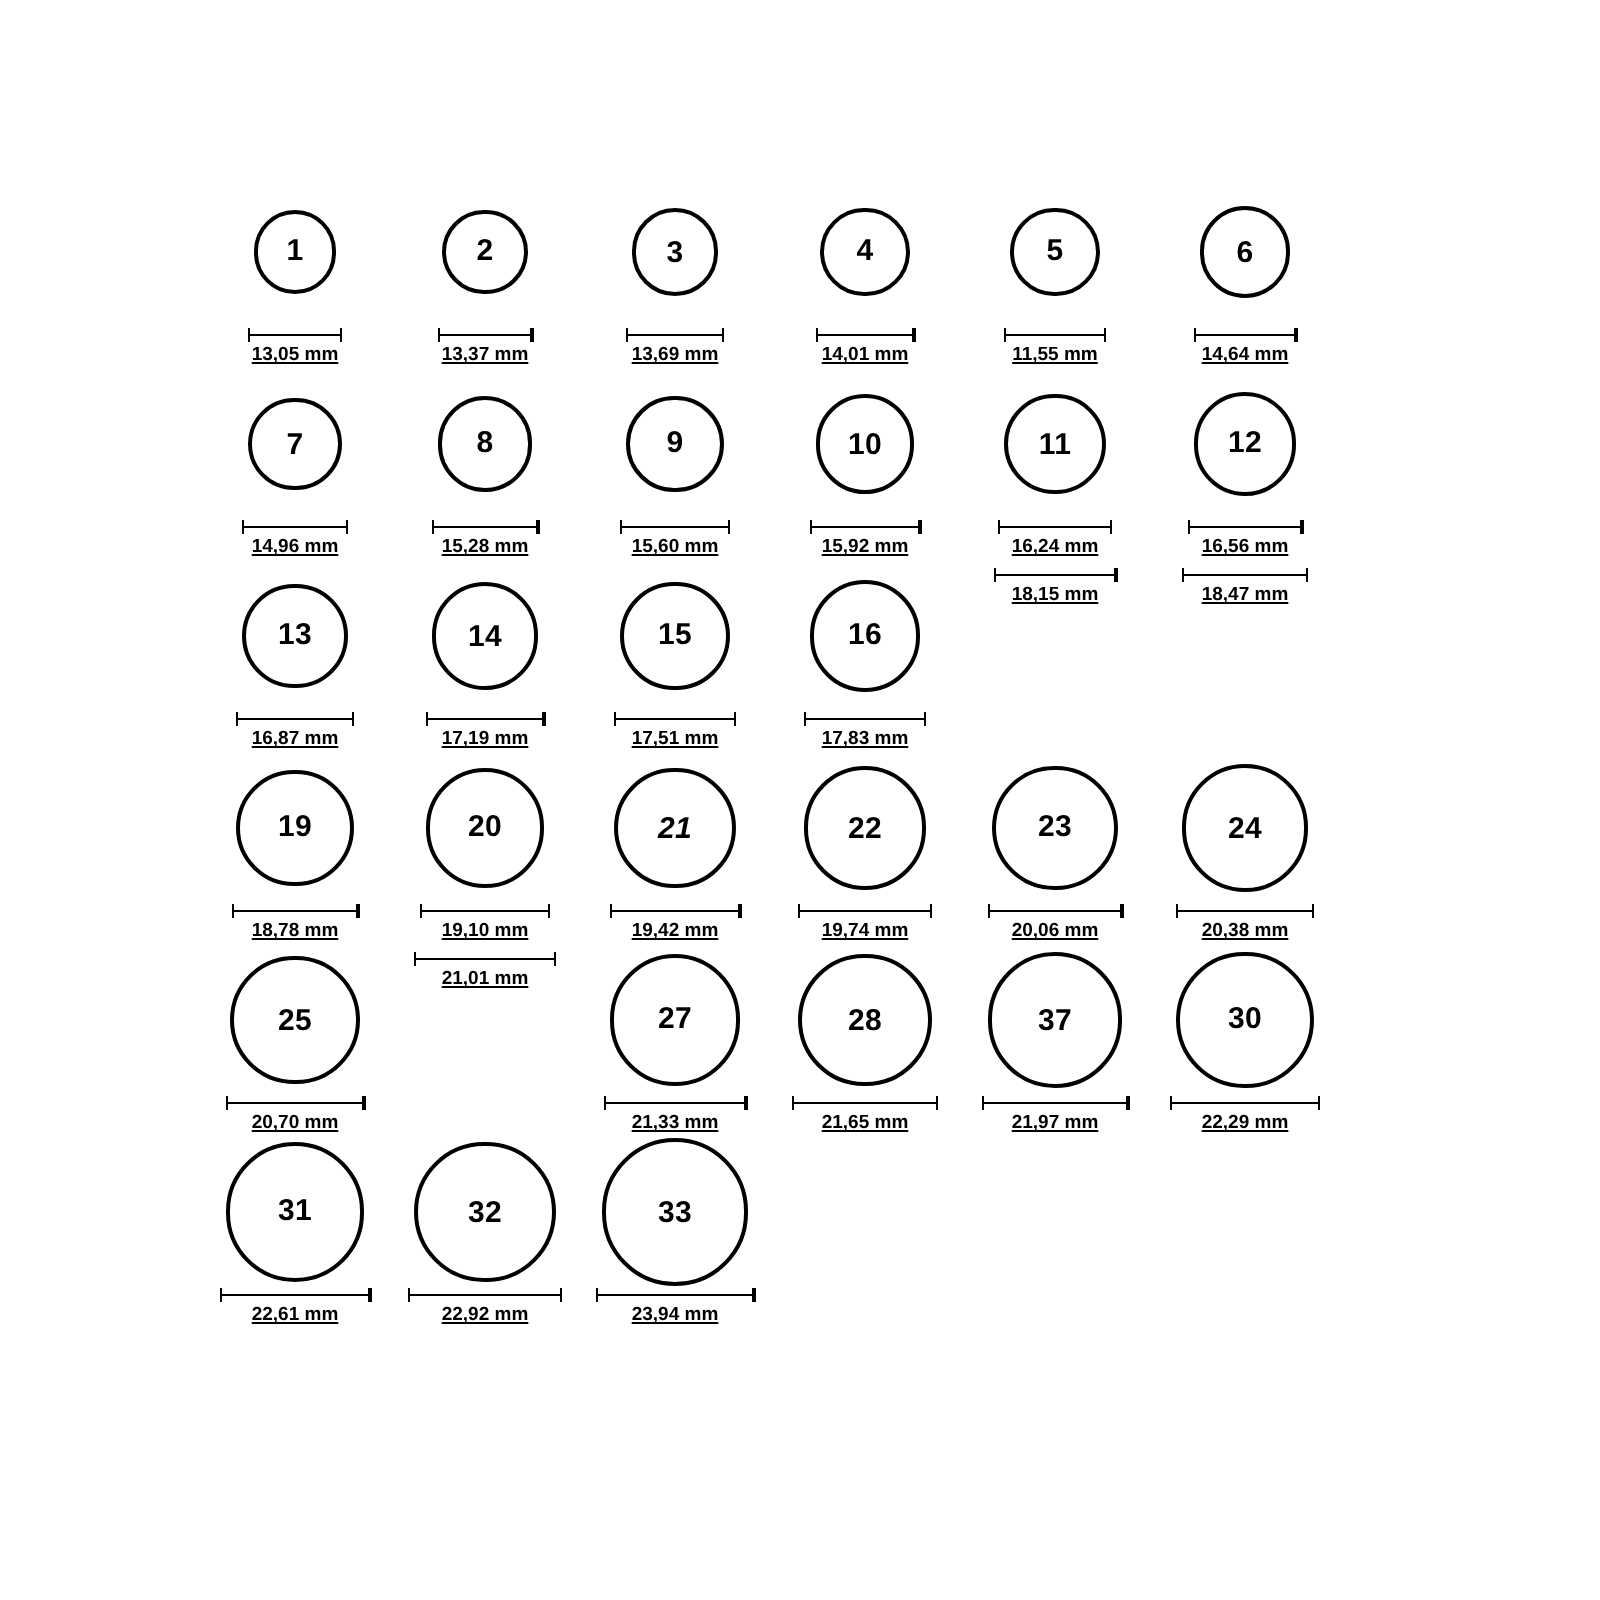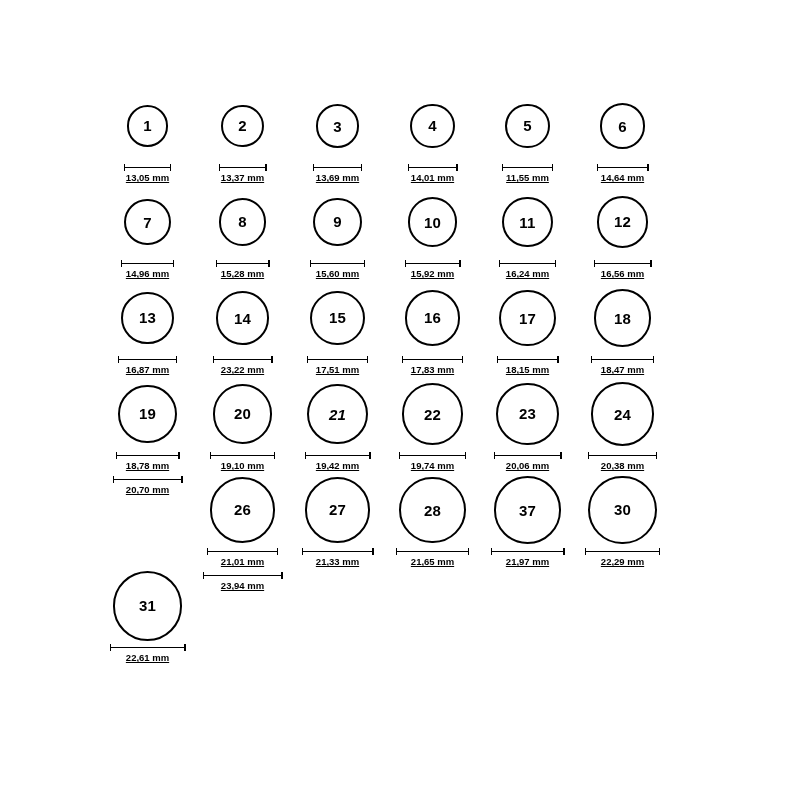--- a/index.html
+++ b/index.html
@@ -295,21 +295,21 @@
           <div class="ring-wrap">
             <div class="ring" style="width: 53.57px; height: 53.57px;">
               <span class="ring-label">14</span>
             </div>
           </div>
           <div class="dim">
             <div class="dim-bar" style="width: 60px;">
               <span class="tick left"></span>
               <span class="tick right"></span>
             </div>
-            <div class="dim-text">23,22 mm</div>
+            <div class="dim-text">17,19 mm</div>
           </div>
         </div>
         <div class="cell">
           <div class="ring-wrap">
             <div class="ring" style="width: 54.53px; height: 54.53px;">
               <span class="ring-label">15</span>
             </div>
           </div>
           <div class="dim">
             <div class="dim-bar" style="width: 61px;">
@@ -327,39 +327,29 @@
           </div>
           <div class="dim">
             <div class="dim-bar" style="width: 61px;">
               <span class="tick left"></span>
               <span class="tick right"></span>
             </div>
             <div class="dim-text">17,83 mm</div>
           </div>
         </div>
         <div class="cell">
-          <div class="ring-wrap">
-            <div class="ring" style="width: 56.45px; height: 56.45px;">
-              <span class="ring-label">17</span>
-            </div>
-          </div>
           <div class="dim">
             <div class="dim-bar" style="width: 62px;">
               <span class="tick left"></span>
               <span class="tick right"></span>
             </div>
             <div class="dim-text">18,15 mm</div>
           </div>
         </div>
         <div class="cell">
-          <div class="ring-wrap">
-            <div class="ring" style="width: 57.41px; height: 57.41px;">
-              <span class="ring-label">18</span>
-            </div>
-          </div>
           <div class="dim">
             <div class="dim-bar" style="width: 63px;">
               <span class="tick left"></span>
               <span class="tick right"></span>
             </div>
             <div class="dim-text">18,47 mm</div>
           </div>
         </div>
       </div>
       <div class="chart-row">
@@ -443,34 +433,34 @@
             <div class="dim-bar" style="width: 69px;">
               <span class="tick left"></span>
               <span class="tick right"></span>
             </div>
             <div class="dim-text">20,38 mm</div>
           </div>
         </div>
       </div>
       <div class="chart-row">
         <div class="cell">
+          <div class="ring-wrap">
+            <div class="ring" style="width: 64.1px; height: 64.1px;">
+              <span class="ring-label">25</span>
+            </div>
+          </div>
           <div class="dim">
             <div class="dim-bar" style="width: 70px;">
               <span class="tick left"></span>
               <span class="tick right"></span>
             </div>
             <div class="dim-text">20,70 mm</div>
           </div>
         </div>
         <div class="cell">
-          <div class="ring-wrap">
-            <div class="ring" style="width: 65.03px; height: 65.03px;">
-              <span class="ring-label">26</span>
-            </div>
-          </div>
           <div class="dim">
             <div class="dim-bar" style="width: 71px;">
               <span class="tick left"></span>
               <span class="tick right"></span>
             </div>
             <div class="dim-text">21,01 mm</div>
           </div>
         </div>
         <div class="cell">
           <div class="ring-wrap">
@@ -538,20 +528,39 @@
           </div>
           <div class="dim">
             <div class="dim-bar" style="width: 76px;">
               <span class="tick left"></span>
               <span class="tick right"></span>
             </div>
             <div class="dim-text">22,61 mm</div>
           </div>
         </div>
         <div class="cell">
+          <div class="ring-wrap">
+            <div class="ring" style="width: 70.76px; height: 70.76px;">
+              <span class="ring-label">32</span>
+            </div>
+          </div>
+          <div class="dim">
+            <div class="dim-bar" style="width: 77px;">
+              <span class="tick left"></span>
+              <span class="tick right"></span>
+            </div>
+            <div class="dim-text">22,92 mm</div>
+          </div>
+        </div>
+        <div class="cell">
+          <div class="ring-wrap">
+            <div class="ring" style="width: 73.82px; height: 73.82px;">
+              <span class="ring-label">33</span>
+            </div>
+          </div>
           <div class="dim">
             <div class="dim-bar" style="width: 80px;">
               <span class="tick left"></span>
               <span class="tick right"></span>
             </div>
             <div class="dim-text">23,94 mm</div>
           </div>
         </div>
       </div>
     </div>

